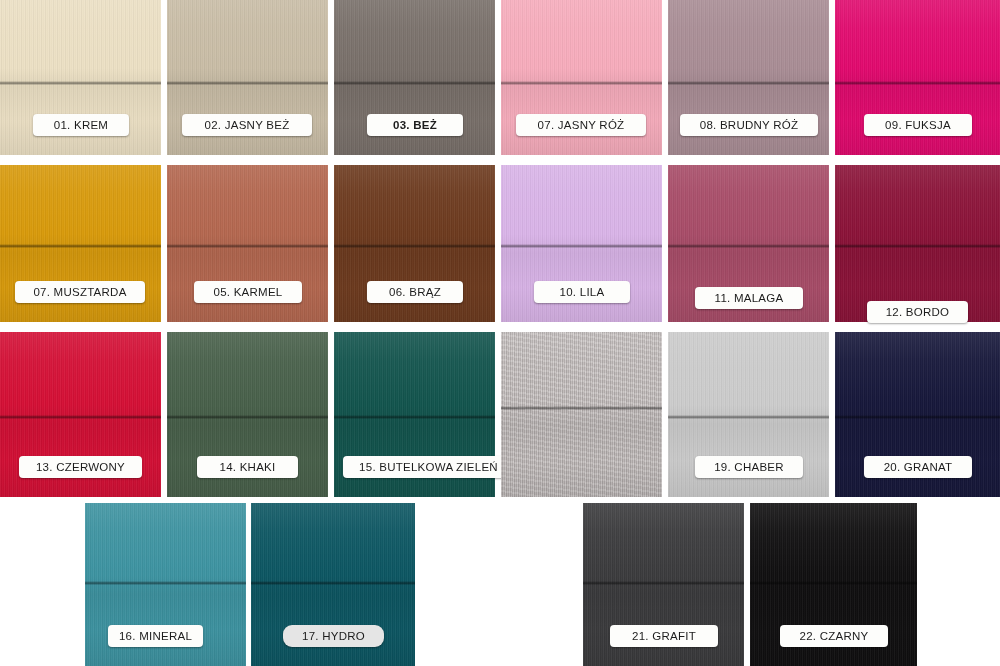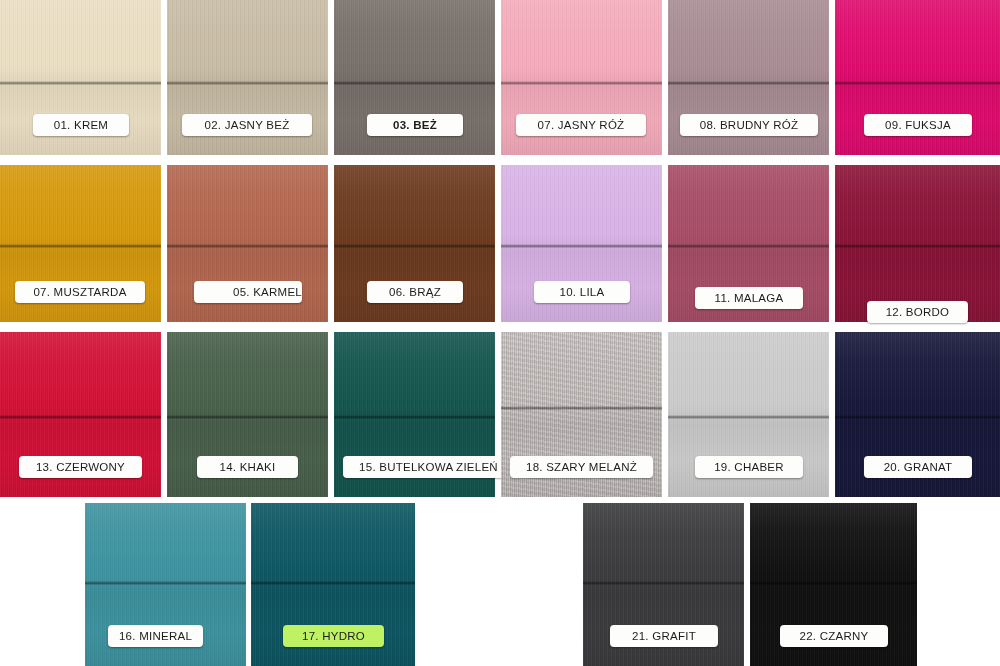--- a/index.html
+++ b/index.html
@@ -160,21 +160,21 @@
       <div class="weave"></div>
       <div class="shade"></div>
       <div class="fold" style="top: 50%;"></div>
     </div>
     <div class="label-pill" style="left: 15px; top: 281px; width: 130px; color: rgb(28, 28, 28); background: rgb(253, 253, 251);">07. MUSZTARDA</div>
     <div class="swatch" style="left: 167px; top: 165px; width: 161px; height: 157px; background-color: rgb(180, 103, 79);">
       <div class="weave"></div>
       <div class="shade"></div>
       <div class="fold" style="top: 50%;"></div>
     </div>
-    <div class="label-pill" style="left: 194px; top: 281px; width: 108px; color: rgb(28, 28, 28); background: rgb(253, 253, 251); text-align: right;">05. KARMEL</div>
+    <div class="label-pill" style="left: 194px; top: 281px; width: 108px; color: rgb(28, 28, 28); background: rgb(253, 253, 251);">05. KARMEL</div>
     <div class="swatch" style="left: 334px; top: 165px; width: 161px; height: 157px; background-color: rgb(109, 58, 30);">
       <div class="weave"></div>
       <div class="shade"></div>
       <div class="fold" style="top: 50%;"></div>
     </div>
     <div class="label-pill" style="left: 367px; top: 281px; width: 96px; color: rgb(28, 28, 28); background: rgb(253, 253, 251);">06. BRĄZ</div>
     <div class="swatch" style="left: 501px; top: 165px; width: 161px; height: 157px; background-color: rgb(217, 180, 232);">
       <div class="weave"></div>
       <div class="shade"></div>
       <div class="fold" style="top: 50%;"></div>
@@ -208,21 +208,20 @@
       <div class="weave"></div>
       <div class="shade"></div>
       <div class="fold" style="top: 50%;"></div>
     </div>
     <div class="label-pill" style="left: 343px; top: 456px; width: 153px; color: rgb(28, 28, 28); background: rgb(253, 253, 251); padding-left: 9px;">15. BUTELKOWA ZIELEŃ</div>
     <div class="swatch melange" style="left: 501px; top: 332px; width: 161px; height: 165px; background-color: rgb(194, 188, 187);">
       <div class="weave"></div>
       <div class="shade"></div>
       <div class="fold" style="top: 45%;"></div>
     </div>
-    <div class="label-pill" style="left: 510px; top: 456px; width: 143px; color: rgb(28, 28, 28); background: rgb(253, 253, 251);">18. SZARY MELANŻ</div>
     <div class="swatch" style="left: 668px; top: 332px; width: 161px; height: 165px;">
       <div class="weave"></div>
       <div class="shade"></div>
       <div class="fold" style="top: 50%;"></div>
     </div>
     <div class="label-pill" style="left: 695px; top: 456px; width: 108px; color: rgb(28, 28, 28); background: rgb(253, 253, 251);">19. CHABER</div>
     <div class="swatch" style="left: 835px; top: 332px; width: 165px; height: 165px; background-color: rgb(22, 23, 58);">
       <div class="weave"></div>
       <div class="shade"></div>
       <div class="fold" style="top: 50%;"></div>
@@ -232,21 +231,21 @@
       <div class="weave"></div>
       <div class="shade"></div>
       <div class="fold" style="top: 48%;"></div>
     </div>
     <div class="label-pill" style="left: 108px; top: 625px; width: 95px; color: rgb(28, 28, 28); background: rgb(253, 253, 251);">16. MINERAL</div>
     <div class="swatch" style="left: 251px; top: 503px; width: 164px; height: 163px; background-color: rgb(12, 86, 98);">
       <div class="weave"></div>
       <div class="shade"></div>
       <div class="fold" style="top: 48%;"></div>
     </div>
-    <div class="label-pill" style="left: 283px; top: 625px; width: 101px; color: rgb(28, 28, 28); background: #bef264;">17. HYDRO</div>
+    <div class="label-pill" style="left: 283px; top: 625px; width: 101px; color: rgb(28, 28, 28); background: #e5e5e5; border-radius: 9px;">17. HYDRO</div>
     <div class="swatch" style="left: 583px; top: 503px; width: 161px; height: 163px; background-color: rgb(59, 59, 61);">
       <div class="weave"></div>
       <div class="shade"></div>
       <div class="fold" style="top: 48%;"></div>
     </div>
     <div class="label-pill" style="left: 610px; top: 625px; width: 108px; color: rgb(28, 28, 28); background: rgb(253, 253, 251); text-align: center;">21. GRAFIT</div>
     <div class="swatch" style="left: 750px; top: 503px; width: 167px; height: 163px; background-color: rgb(16, 15, 16);">
       <div class="weave"></div>
       <div class="shade"></div>
       <div class="fold" style="top: 48%;"></div>

